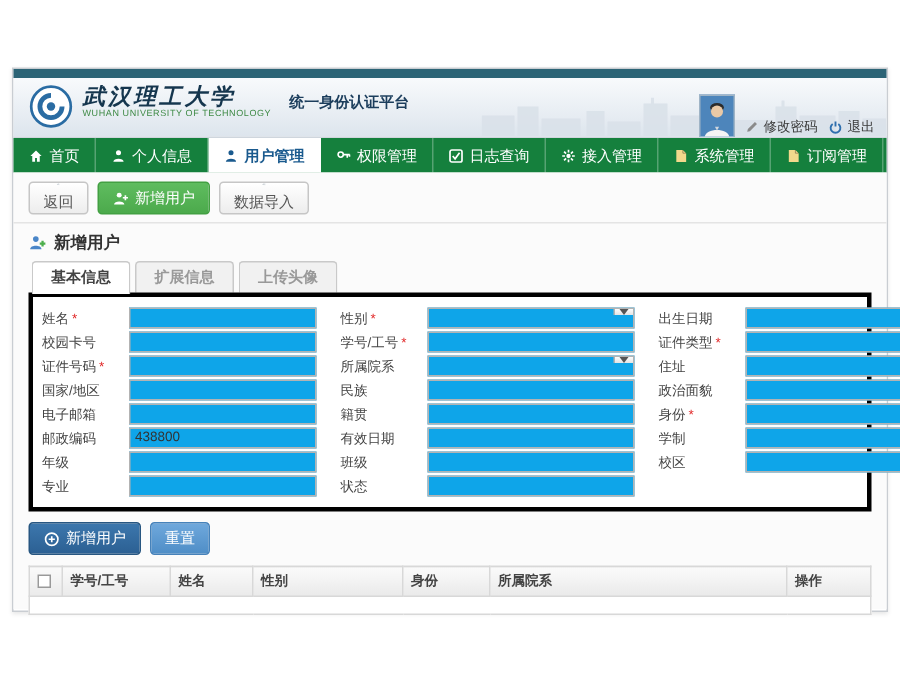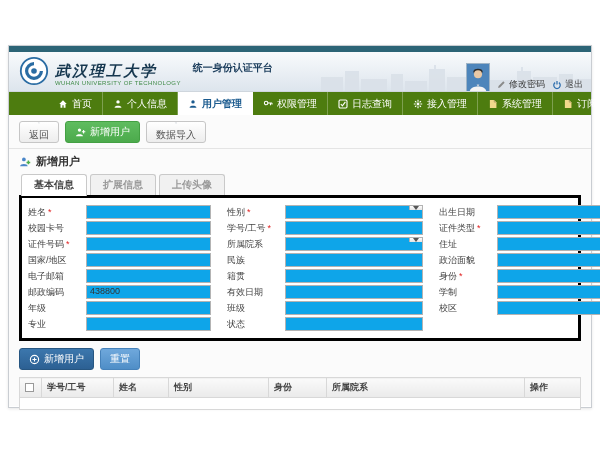--- a/index.html
+++ b/index.html
@@ -11,33 +11,33 @@
   .app {
     position:absolute; left:8px; top:45px; width:584px; height:363px;
     border:1px solid #c9cdd2; background:#fff; box-shadow:0 1px 3px rgba(0,0,0,.10);
   }
   .topbar { height:6px; background:#2c6476; }
   .header {
     height:40px; position:relative; overflow:hidden;
     background:linear-gradient(#f8fafc,#dde5ed); border-bottom:1px solid #cfd6dd;
   }
   .skyline { position:absolute; right:0; bottom:0; opacity:.9; }
-  .brand { position:absolute; left:10px; top:4px; display:flex; align-items:flex-end; }
+  .brand { position:absolute; left:10px; top:4px; display:flex; align-items:flex-start; }
   .logo { width:30px; height:30px; flex:none; }
   .univ { margin-left:6px; }
   .univ-cn {
     font-family:"DejaVu Serif", serif; font-weight:bold; font-style:italic;
     font-size:15px; line-height:17px; color:#15364e; letter-spacing:2px; white-space:nowrap;
   }
   .univ-en { font-size:6px; color:#3f8a46; letter-spacing:.4px; white-space:nowrap; }
   .platform { font-size:10px; font-weight:bold; color:#1b3d5c; margin:0 0 6px 12px; align-self:center; white-space:nowrap; }
   .userbox { position:absolute; right:8px; top:11px; display:flex; align-items:flex-end; gap:7px; }
   .avatar { width:24px; height:30px; border:1px solid #9fb4c6; background:#4d85bb; overflow:hidden; flex:none; }
   .hlink { display:flex; align-items:center; gap:3px; font-size:9px; color:#3a3a3a; cursor:pointer; margin-bottom:2px; white-space:nowrap; }
-  .nav { height:23px; background:#4d7c0f; display:flex;padding-left:39px; }
+  .nav { height:23px; background:#15803d; display:flex; }
   .nav-item {
     display:flex; align-items:center; gap:4px; padding:0 10px; font-size:10px;
     color:#fff; border-right:1px solid rgba(255,255,255,.28); cursor:pointer; white-space:nowrap;
   }
   .nav-item.active { background:#ffffff; color:#1a5a8e; font-weight:bold; }
   .content { height:291px; background:#fbfbfb; padding:4px 10px 0; }
   .toolbar { display:flex; gap:6px; margin:2px 0 5px; }
   .btn {
     display:inline-flex; align-items:center; gap:4px; height:22px; padding:0 9px;
     font-size:10px; border-radius:3px; cursor:pointer; white-space:nowrap;

